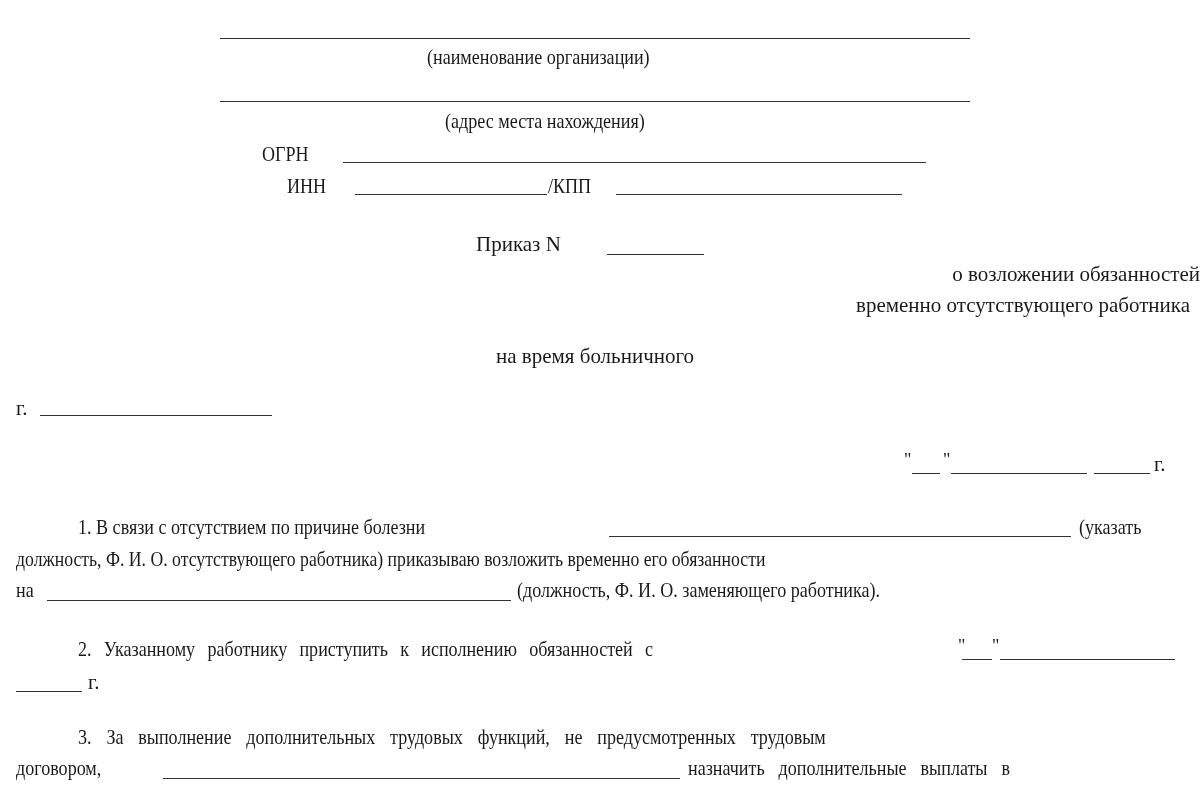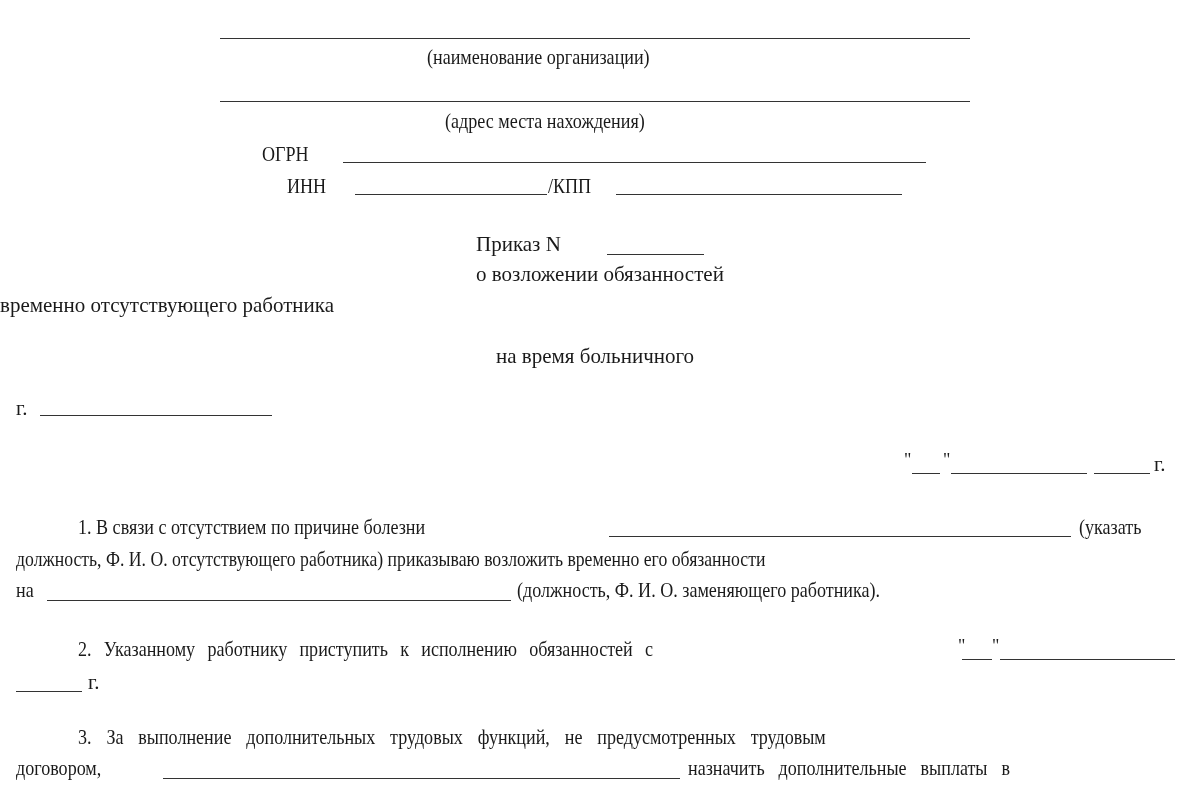--- a/index.html
+++ b/index.html
@@ -21,22 +21,22 @@
 <div class="ln narrow" style="left:262px; top:142px;">ОГРН</div>
 <div class="blank" style="left:343px; top:162px; width:583px;"></div>
 
 <div class="ln narrow" style="left:287px; top:174px;">ИНН</div>
 <div class="blank" style="left:355px; top:194px; width:192px;"></div>
 <div class="ln narrow" style="left:548px; top:174px;">/КПП</div>
 <div class="blank" style="left:616px; top:194px; width:286px;"></div>
 
 <div class="ln" style="left:476px; top:232px;">Приказ N</div>
 <div class="blank" style="left:607px; top:254px; width:97px;"></div>
-<div class="ln" style="left:0; width:1200px; text-align:center; top:262px;">о возложении обязанностей</div>
-<div class="ln" style="left:0; width:1190px; text-align:left; top:293px;">временно отсутствующего работника</div>
+<div class="ln" style="left:0; width:1200px; text-align:right; top:262px;">о возложении обязанностей</div>
+<div class="ln" style="left:0; width:1190px; text-align:right; top:293px;">временно отсутствующего работника</div>
 <div class="ln" style="left:0; width:1190px; text-align:center; top:324px;margin-top:20px;">на время больничного</div>
 
 <div class="ln" style="left:16px; top:396px;">г.</div>
 <div class="blank" style="left:40px; top:415px; width:232px;"></div>
 
 <div class="ln" style="left:904px; top:448px; font-size:18px;">"</div>
 <div class="blank" style="left:912px; top:473px; width:28px;"></div>
 <div class="ln" style="left:943px; top:448px; font-size:18px;">"</div>
 <div class="blank" style="left:951px; top:473px; width:136px;"></div>
 <div class="blank" style="left:1094px; top:473px; width:56px;"></div>

